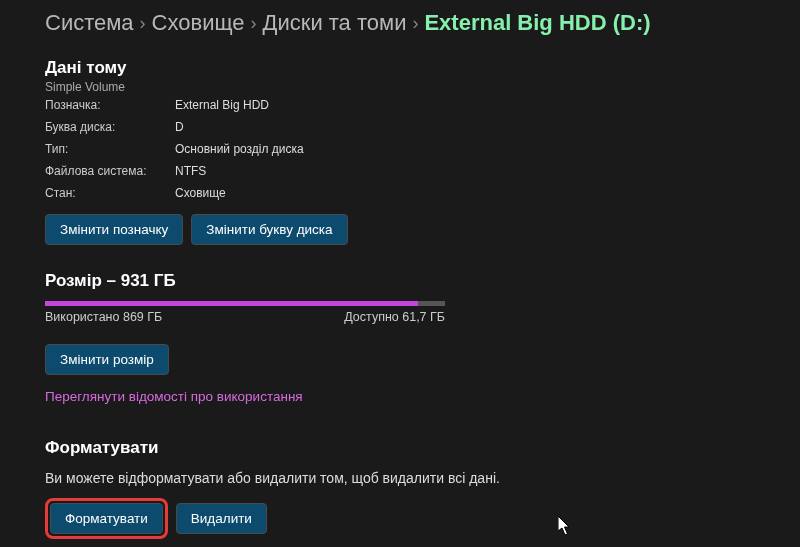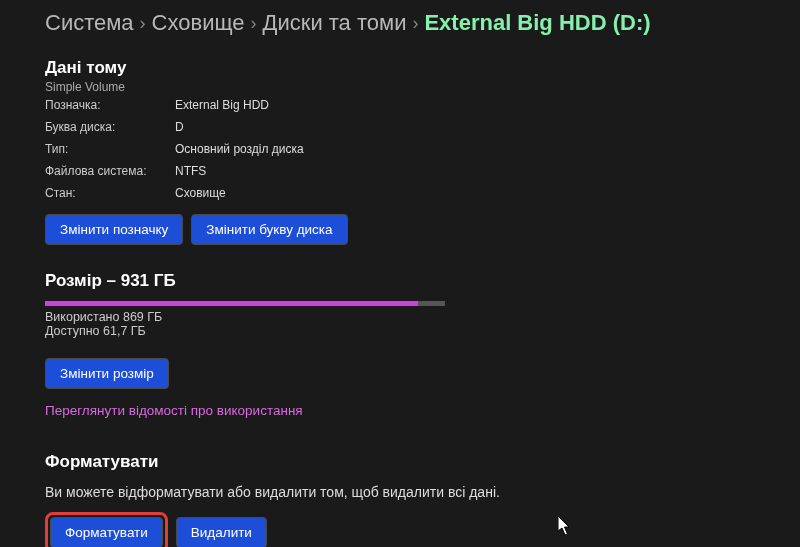--- a/index.html
+++ b/index.html
@@ -54,21 +54,21 @@
   .kv-val {
     color: #ddd;
   }
   .btn-row {
     display: flex;
     gap: 8px;
     margin-top: 6px;
     margin-bottom: 26px;
   }
   .btn {
-    background: #1d4ed8;
+    background: #0c4a6e;
     color: #fff;
     border: 1px solid #4a4a4a;
     border-radius: 4px;
     padding: 7px 14px;
     font-size: 13.5px;
     cursor: pointer;
     font-family: inherit;
   }
   .size-bar-wrap {
     margin-top: 10px;
@@ -84,21 +84,20 @@
     height: 100%;
     background: #c744e0;
   }
   .size-labels {
     display: flex;
     width: 400px;
     justify-content: space-between;
     font-size: 12.5px;
     color: #ccc;
     margin-top: 4px;
-    flex-direction: column;
   }
   .link {
     color: #d86adf;
     font-size: 13.5px;
     cursor: pointer;
     text-decoration: none;
     display: inline-block;
     margin-top: 14px;
     margin-bottom: 34px;
   }

